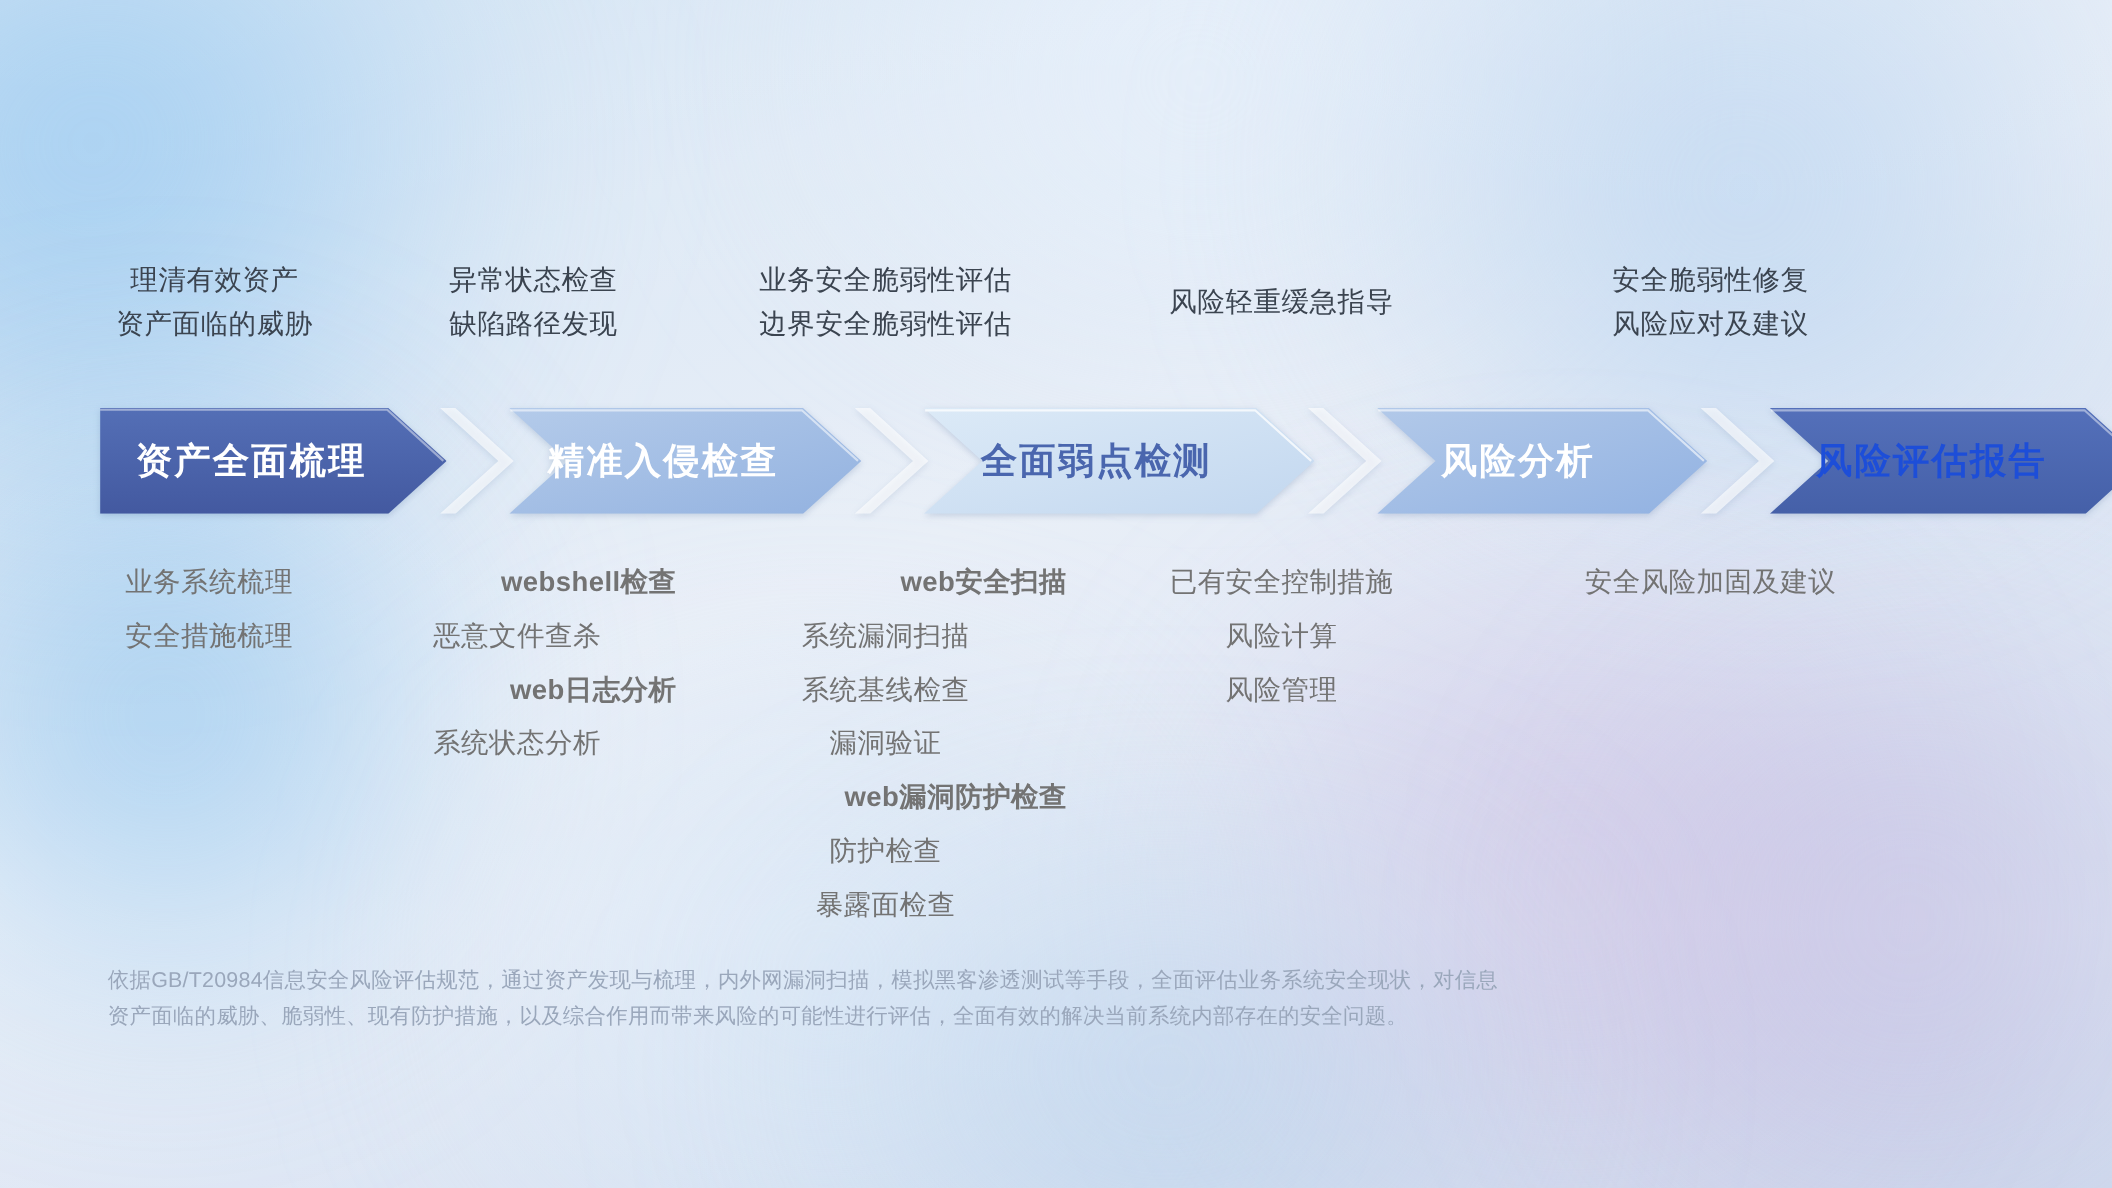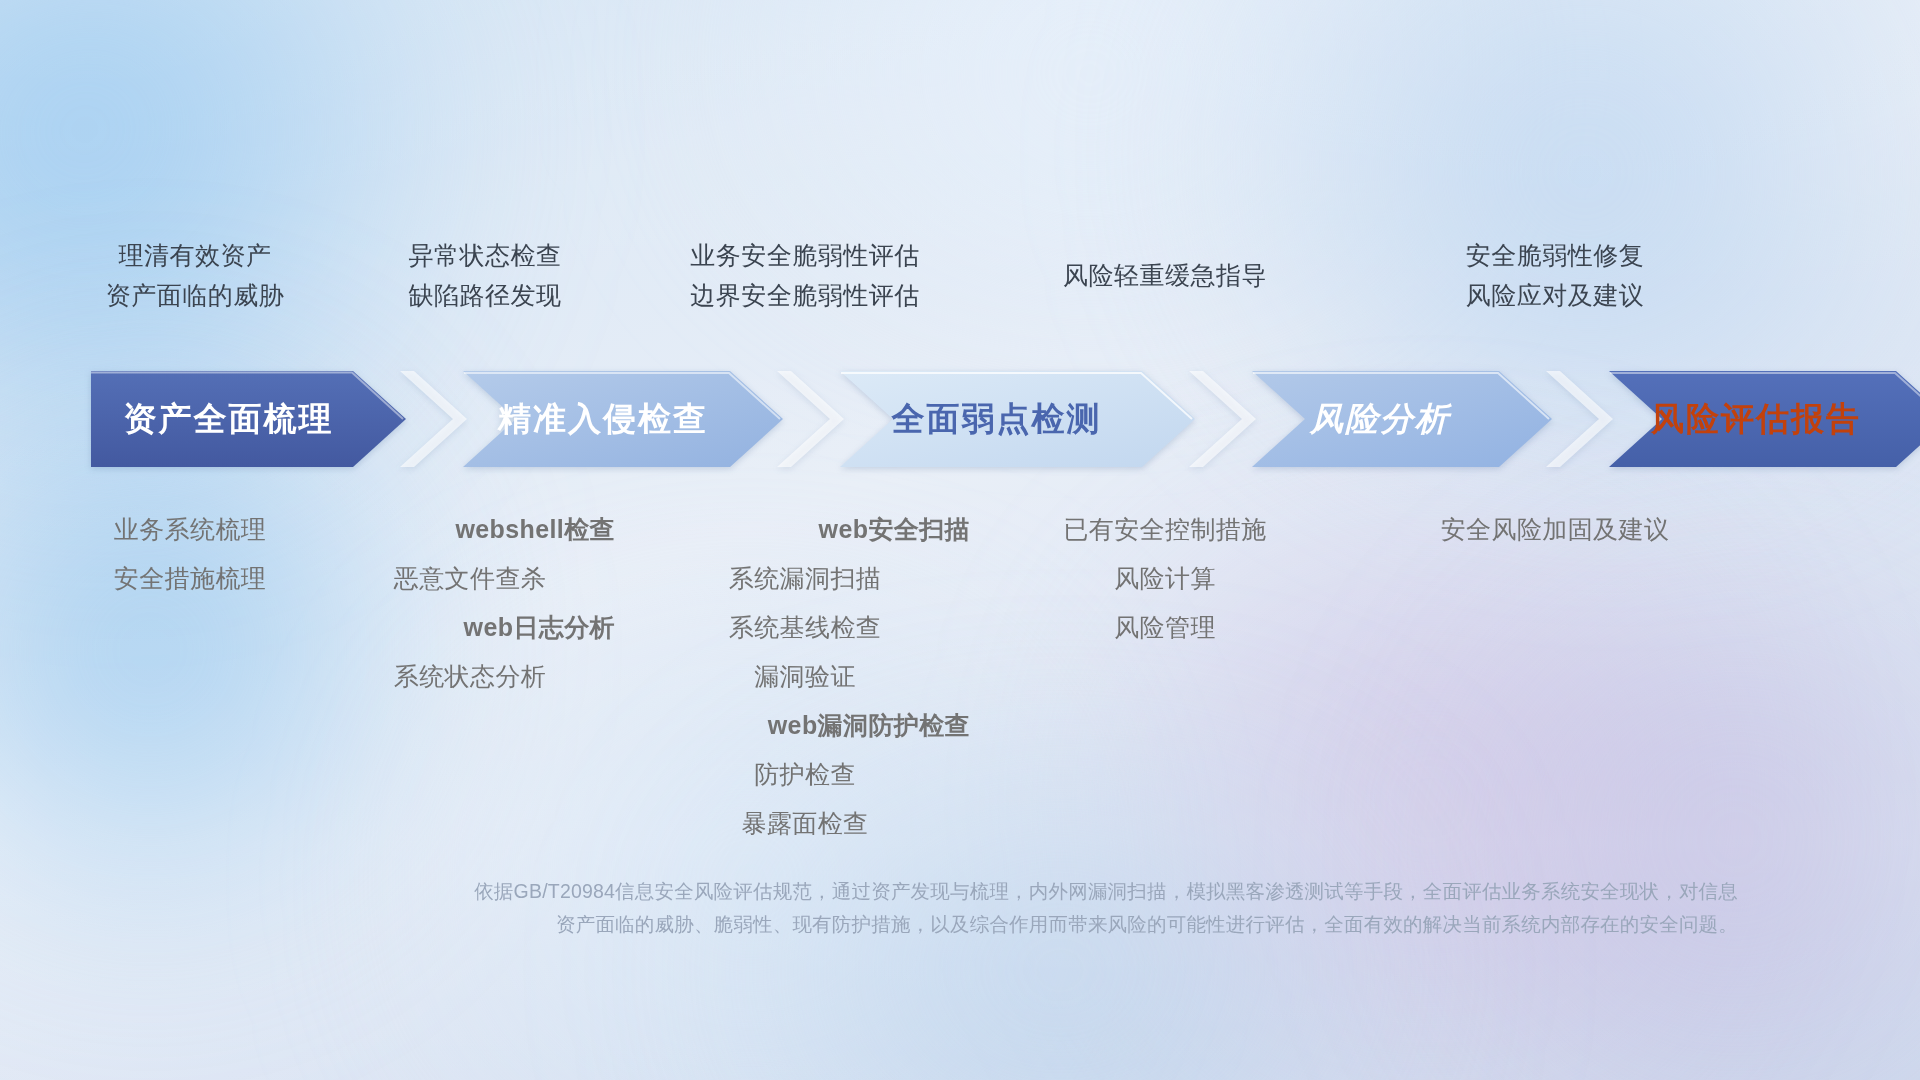--- a/index.html
+++ b/index.html
@@ -67,21 +67,21 @@
     color:#737373; font-size:25px; line-height:49px; white-space:nowrap;
     letter-spacing:.4px;
   }
   .blist .item.bold{ font-weight:bold;text-align:right; }
 
   
   #footer{
     position:absolute; left:98px; top:875px; width:1640px;
     color:#9aa7bb; font-size:19.5px; line-height:33px; letter-spacing:.2px;
   }
-  #footer p{ white-space:nowrap;text-align:right; }
+  #footer p{ white-space:nowrap; }
 </style>
 </head>
 <body>
 
 <div id="bg">
   <div class="bg-base"></div>
   <div class="bg-blob blob-a"></div>
   <div class="bg-blob blob-b"></div>
   <div class="bg-blob blob-c"></div>
   <div class="bg-blob blob-d"></div>
@@ -167,21 +167,21 @@
         <path d="M0,0 H302 L355,48 L302,96 H0 L53,48 Z" fill="url(#g3)"></path>
         <path d="M1,2 H301 L352,48" fill="none" stroke="rgba(255,255,255,.75)" stroke-width="2"></path>
       </svg>
       <span class="lbl" style="color:#4a66ae; margin-right:42px;">全面弱点检测</span>
     </div>
 
     <svg class="chev" style="left:1189px; width:70px;" viewBox="0 0 70 96" preserveAspectRatio="none">
       <path d="M0,0 L53,48 L0,96 L14,96 L67,48 L14,0 Z" fill="rgba(255,255,255,.62)"></path>
     </svg>
 
-    <div class="chev" style="left:1252px; width:300px;font-style:italic;">
+    <div class="chev" style="left:1252px; width:300px;">
       <svg class="shape" viewBox="0 0 300 96" preserveAspectRatio="none">
         <defs>
           <linearGradient id="g4" x1="0" y1="0" x2="1" y2="1">
             <stop offset="0" stop-color="#b2c9e9"></stop>
             <stop offset="1" stop-color="#92b2e2"></stop>
           </linearGradient>
         </defs>
         <path d="M0,0 H247 L300,48 L247,96 H0 L53,48 Z" fill="url(#g4)"></path>
         <path d="M1,2 H246 L297,48" fill="none" stroke="rgba(255,255,255,.6)" stroke-width="2"></path>
       </svg>
@@ -196,21 +196,21 @@
       <svg class="shape" viewBox="0 0 340 96" preserveAspectRatio="none">
         <defs>
           <linearGradient id="g5" x1="0" y1="0" x2="0" y2="1">
             <stop offset="0" stop-color="#5470ba"></stop>
             <stop offset="1" stop-color="#4560a8"></stop>
           </linearGradient>
         </defs>
         <path d="M0,0 H287 L340,48 L287,96 H0 L53,48 Z" fill="url(#g5)"></path>
         <path d="M1,2 H286 L337,48" fill="none" stroke="rgba(255,255,255,.45)" stroke-width="2"></path>
       </svg>
-      <span class="lbl" style="color:#c2410c; margin-right:46px;">风险评估报告</span>
+      <span class="lbl" style="color:#1d4ed8; margin-right:46px;">风险评估报告</span>
     </div>
   </div>
 
   <div class="blist" style="left:45px; top:505px; width:290px;">
     <div class="item">业务系统梳理</div>
     <div class="item">安全措施梳理</div>
   </div>
 
   <div class="blist" style="left:325px; top:505px; width:290px;">
     <div class="item bold">webshell检查</div>

